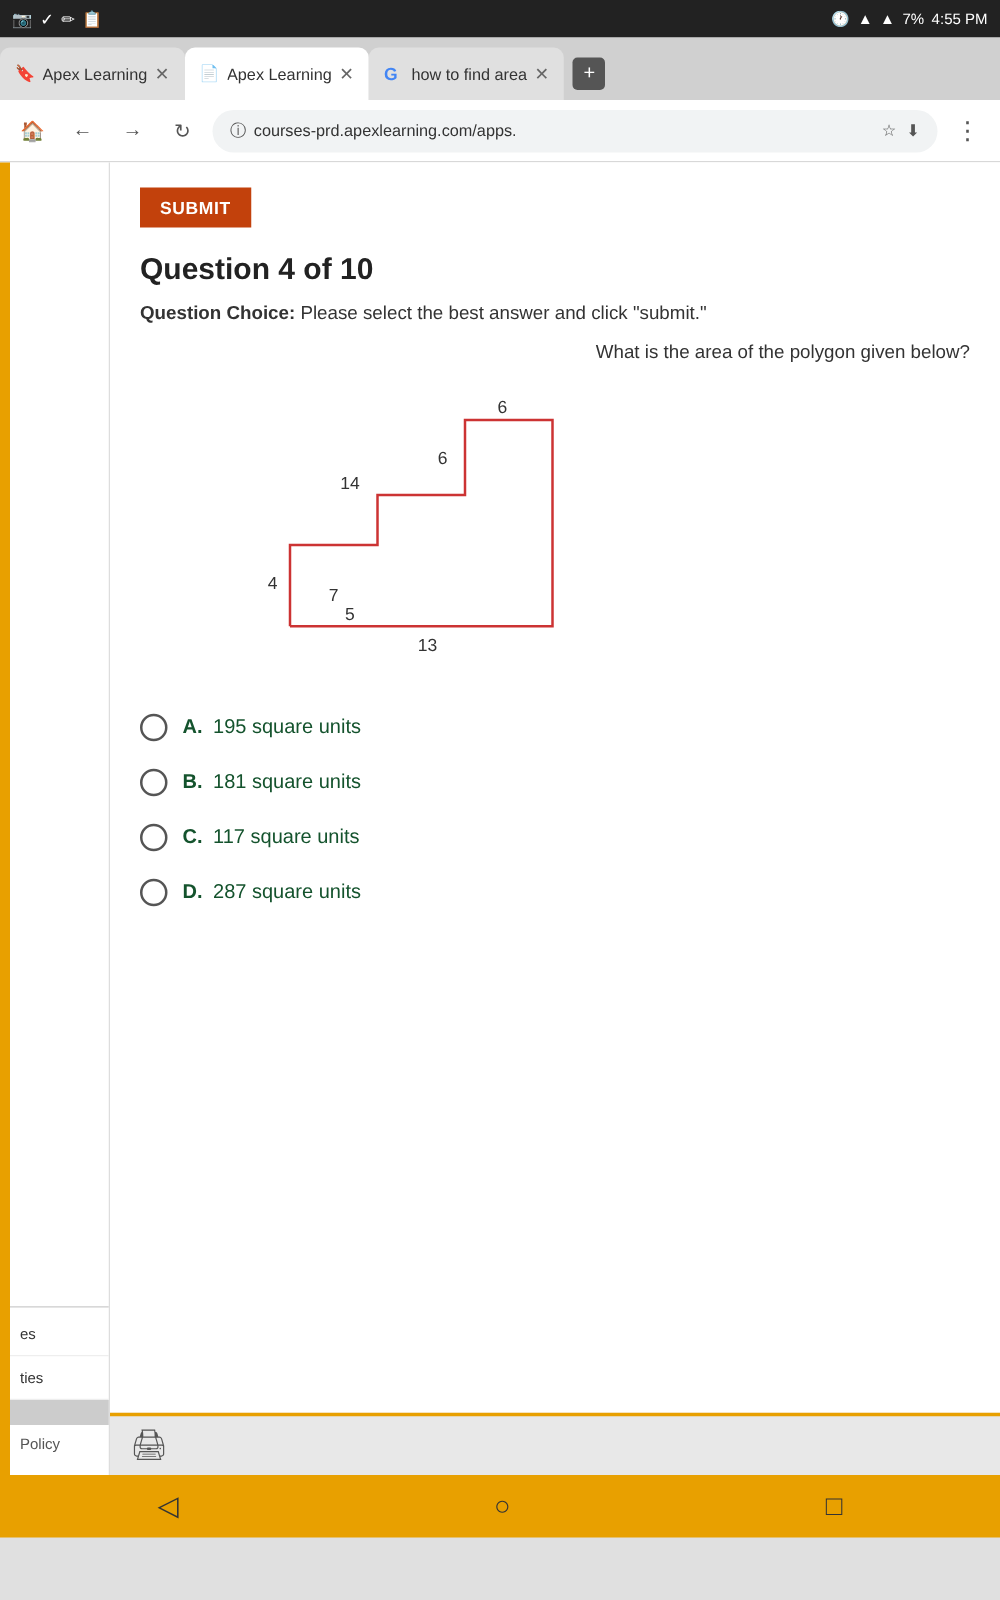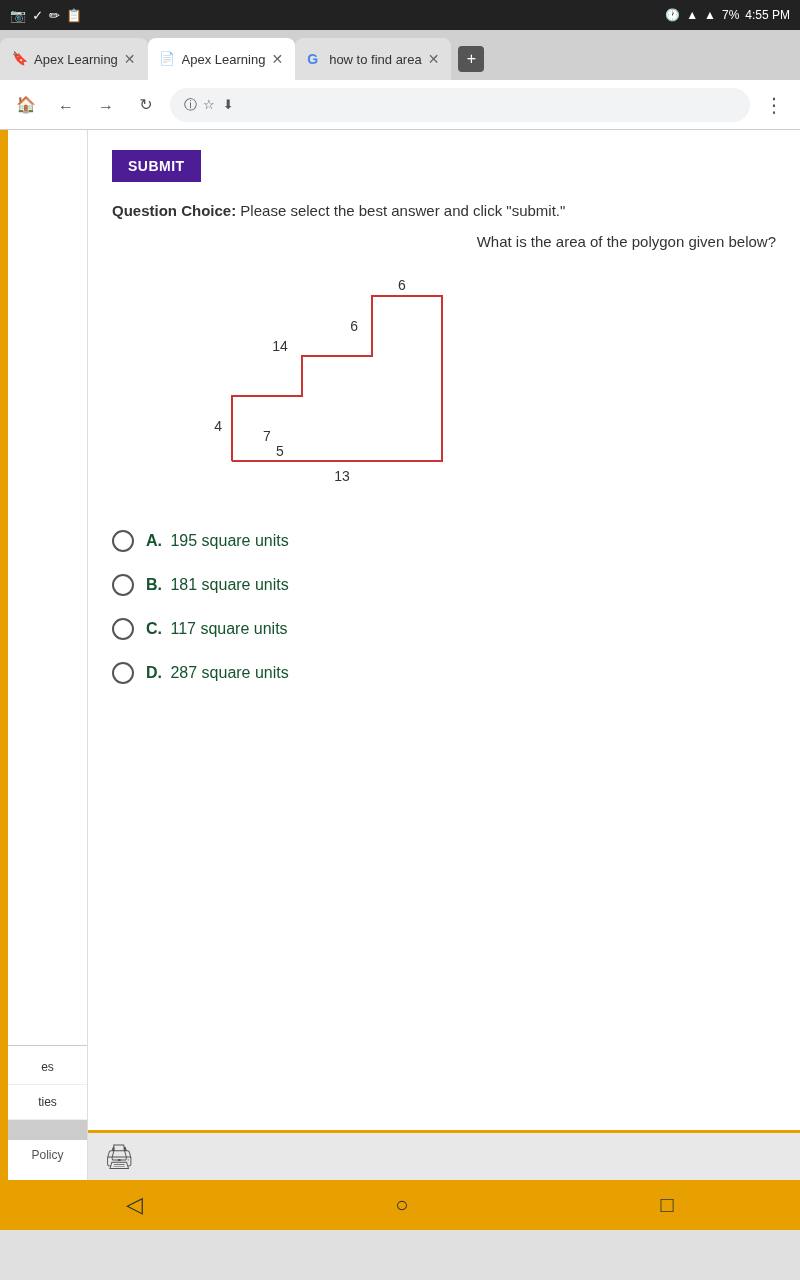--- a/index.html
+++ b/index.html
@@ -83,35 +83,34 @@
     .url-text { flex: 1; font-size: 13px; color: #333; }
     .url-icons { display: flex; gap: 8px; align-items: center; color: #555; }
 
     
     .sidebar {
       width: 80px;
       background: #fff;
       border-right: 1px solid #ddd;
       display: flex;
       flex-direction: column;
-      text-align: center;
     }
     .sidebar-divider { height: 1px; background: #ccc; margin: 4px 0; }
 
     
     .main-area {
       flex: 1;
       background: #fff;
       overflow-y: auto;
       padding: 20px 24px;
       position: relative;
     }
 
     .submit-btn {
-      background: #4c1d95;
+      background: #c2410c;
       color: white;
       border: none;
       padding: 8px 16px;
       font-size: 14px;
       font-weight: bold;
       cursor: pointer;
       letter-spacing: 0.5px;
       margin-bottom: 20px;
     }
 
@@ -245,20 +244,21 @@
   </div>
 </div>
 
 <div class="address-bar">
   <div class="nav-btn">🏠</div>
   <div class="nav-btn">←</div>
   <div class="nav-btn">→</div>
   <div class="nav-btn">↻</div>
   <div class="url-bar">
     <span style="color:#555;">ⓘ</span>
+    <span class="url-text">courses-prd.apexlearning.com/apps.</span>
     <div class="url-icons">
       <span>☆</span>
       <span>⬇</span>
     </div>
   </div>
   <div class="nav-btn" style="font-size:20px;">⋮</div>
 </div>
 
 <div style="display: flex; height: calc(1280px - 30px - 50px - 50px - 50px - 50px); background:#f5f5f5;">
 
@@ -274,20 +274,21 @@
     </div>
   </div>
 
   <div style="flex:1; display:flex; flex-direction:column; background:#fff;">
 
     <div class="main-area">
       
       <button class="submit-btn">SUBMIT</button>
 
       
+      <div class="question-title">Question 4 of 10</div>
 
       
       <div class="instruction">
         <strong>Question Choice:</strong><span> Please select the best answer and click "submit."</span>
       </div>
 
       
       <div class="question-text">What is the area of the polygon given below?</div>
 
       

